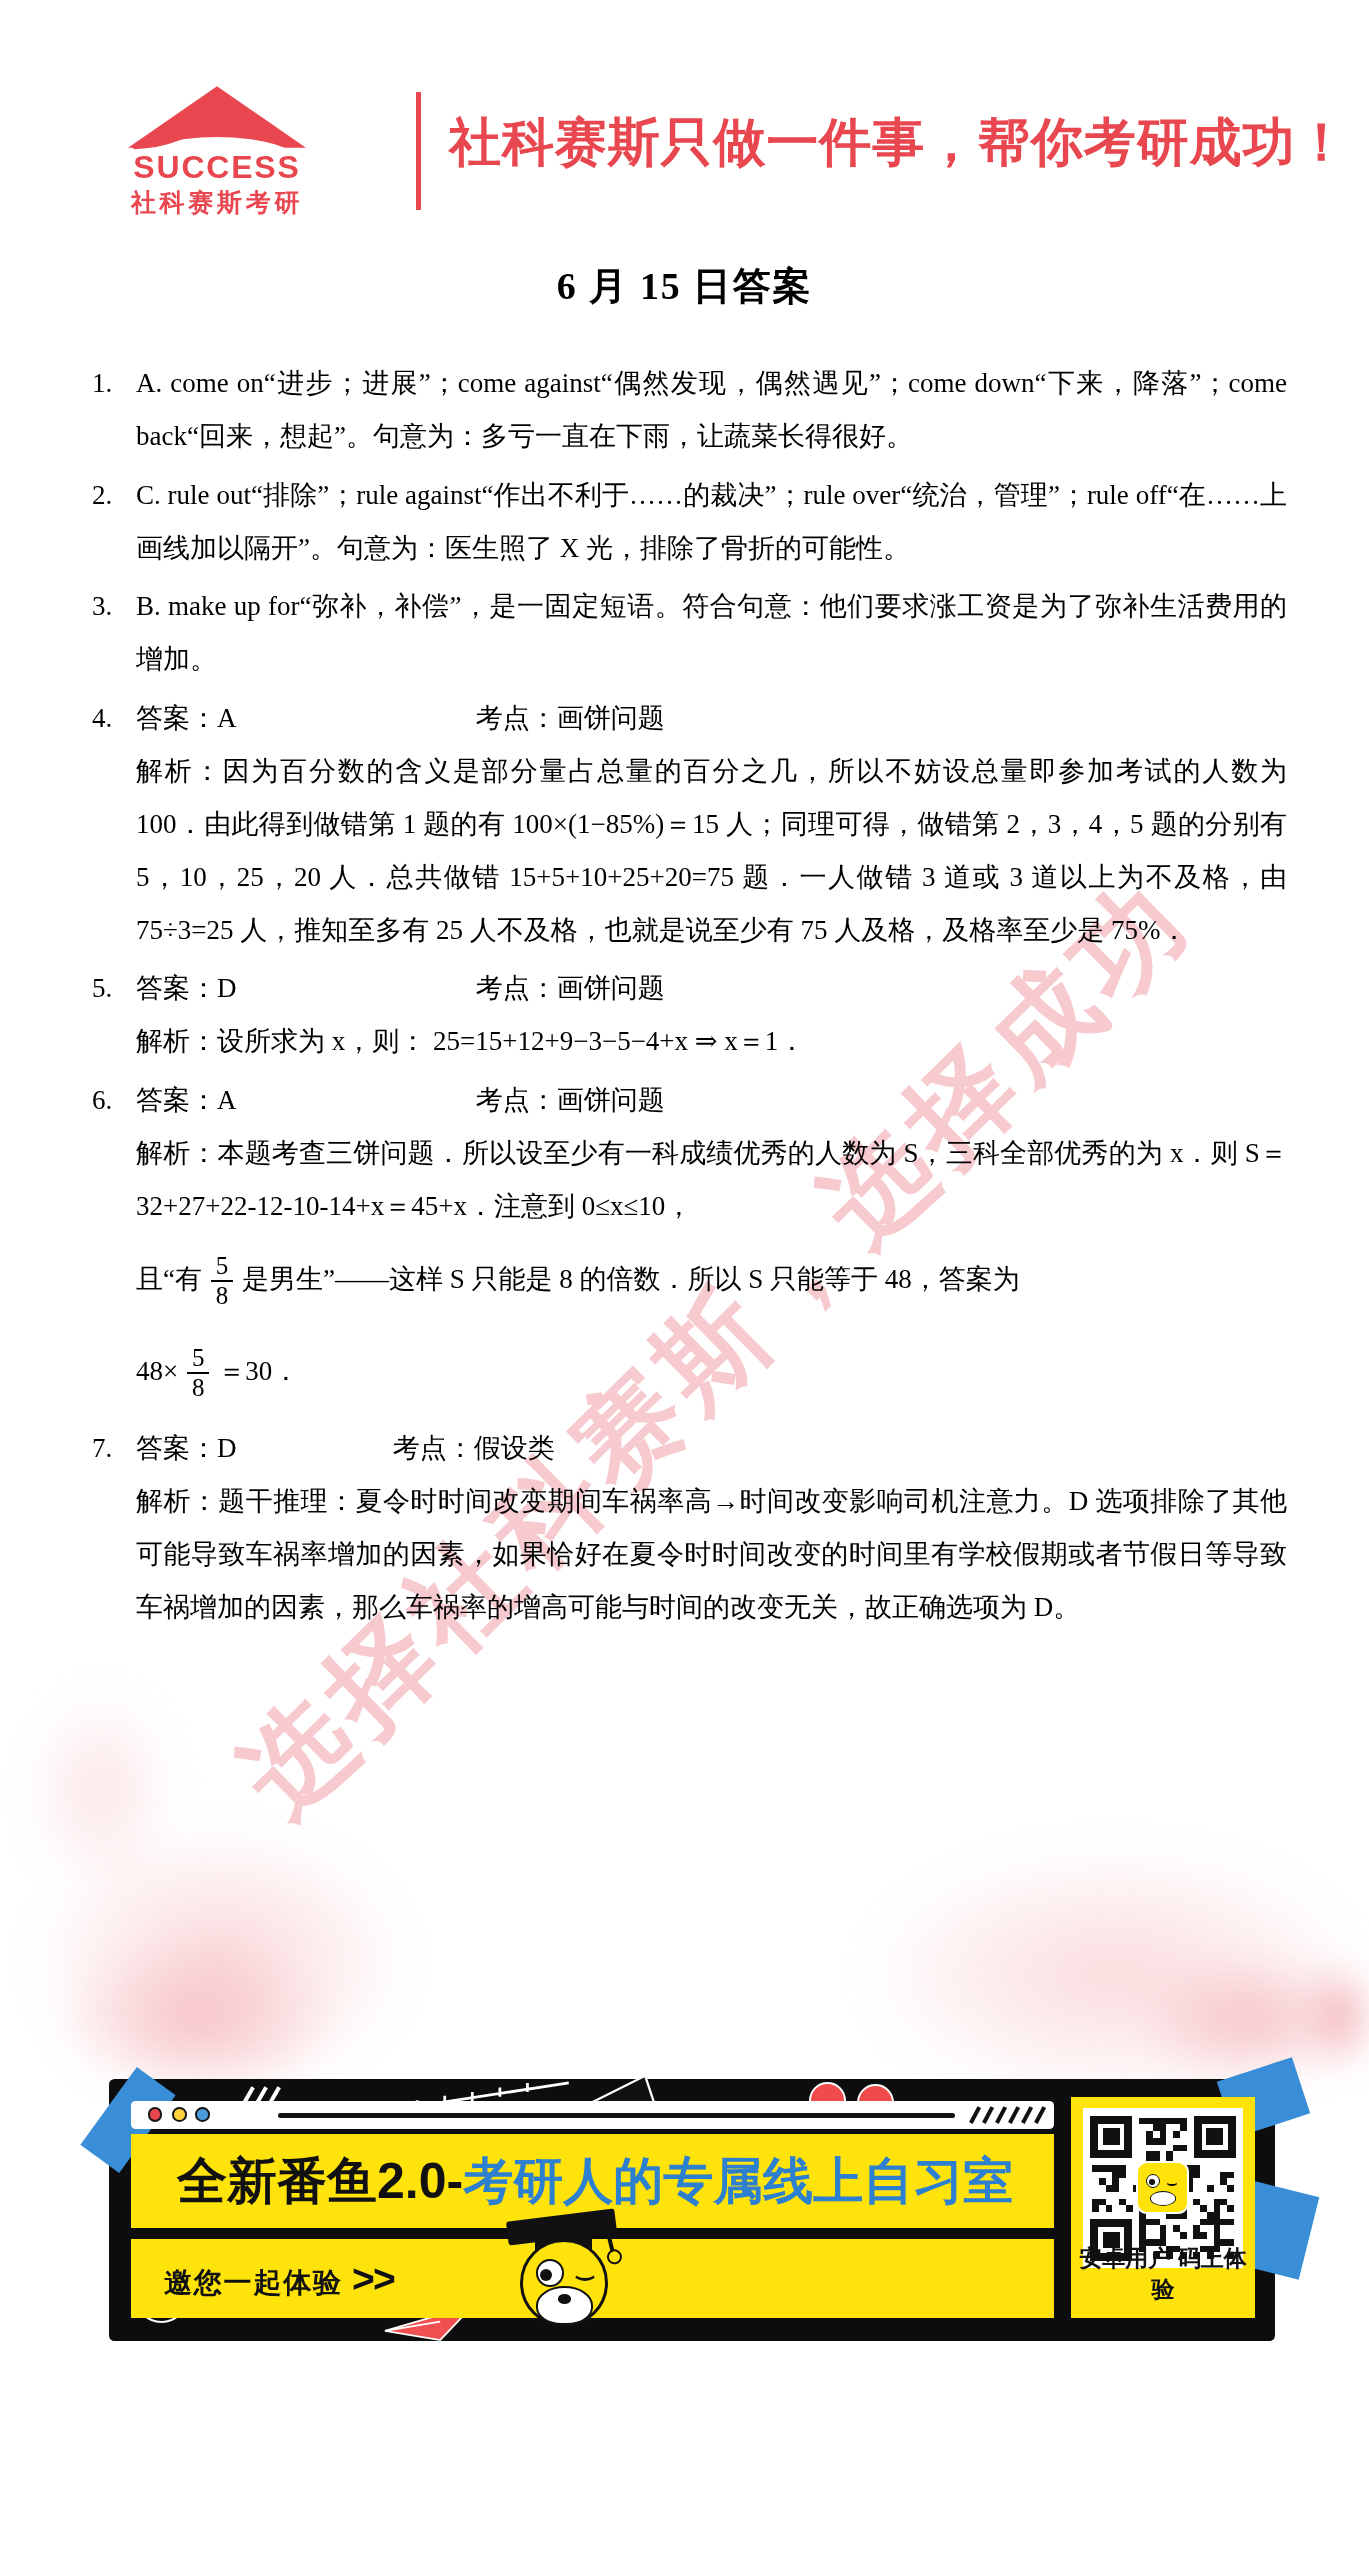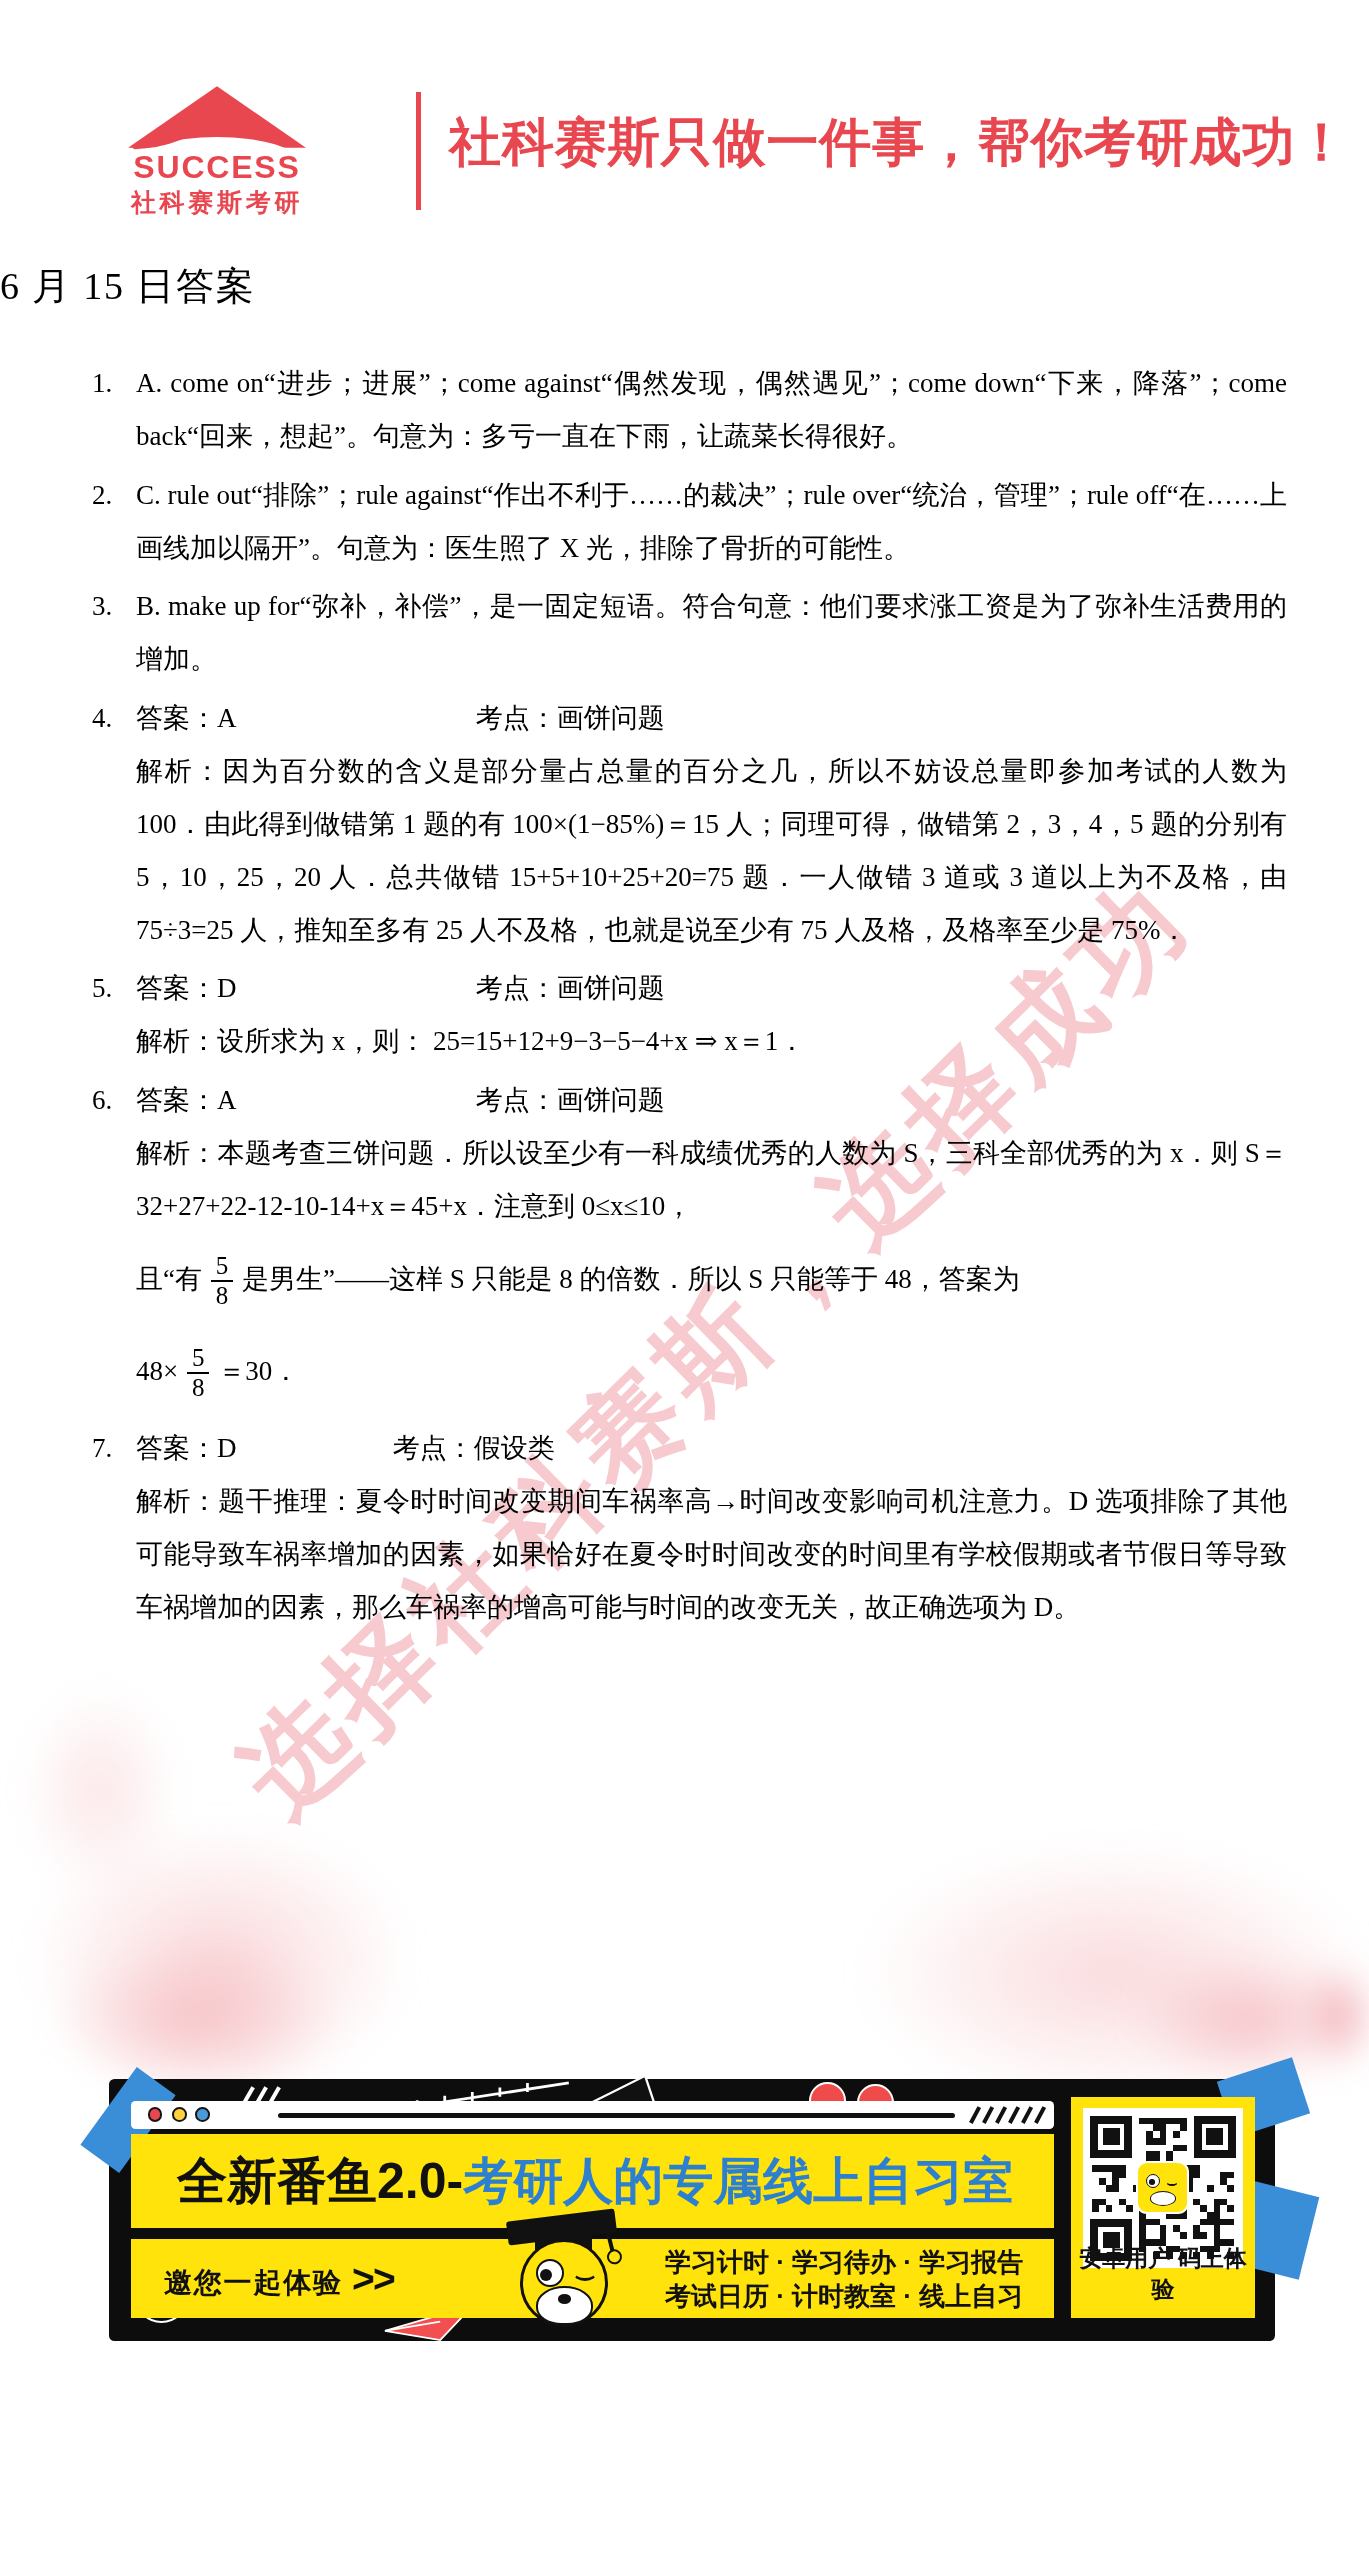--- a/index.html
+++ b/index.html
@@ -13,22 +13,22 @@
   .logo-title { font-family:"Liberation Sans","DejaVu Sans",sans-serif; font-weight:900;
                 font-size:32px; color:#e84750; letter-spacing:1.8px; line-height:1.05; }
   .logo-sub { font-family:"Liberation Sans","DejaVu Sans",sans-serif; font-weight:700;
               font-size:25px; color:#e84750; letter-spacing:3.7px; margin-top:1.8px; }
   .header-divider { position:absolute; left:416px; top:92px; width:4.6px; height:118px; background:#e84750; }
   .slogan { position:absolute; left:449px; top:103px; width:884px;
             font-family:"Liberation Sans","DejaVu Sans",sans-serif; font-weight:900;
             font-size:52px; color:#e84750; letter-spacing:0.9px; line-height:1.5; white-space:nowrap;text-align:right; }
 
   
-  .page-title { position:absolute; left:0; top:261px; width:100%; 
-                font-size:38px; letter-spacing:1.8px; }
+  .page-title { position:absolute; left:0; top:261px; width:100%; text-align:center;
+                font-size:38px; letter-spacing:1.8px;font-weight:bold; }
 
   
   .watermark { position:absolute; left:260px; top:1723px; width:1344px; white-space:nowrap;
                font-family:"Liberation Sans","DejaVu Sans",sans-serif; font-weight:700;
                font-size:107px; letter-spacing:9.2px; color:rgba(233,123,133,0.40);
                transform:rotate(-44.5deg); transform-origin:0 50%; z-index:0; pointer-events:none; }
   .splash { position:absolute; border-radius:50%; filter:blur(16.6px); z-index:0; pointer-events:none; }
   .s1 { left:26px;  top:1823px; width:387px; height:276px; background:radial-gradient(ellipse, rgba(246,184,188,.55), transparent 70%); }
   .s2 { left:53px;  top:1943px; width:285px; height:157px; background:radial-gradient(ellipse, rgba(242,160,166,.5), transparent 70%); }
   .s3 { left:856px; top:1841px; width:516px; height:267px; background:radial-gradient(ellipse, rgba(246,184,188,.5), transparent 70%); }
@@ -258,24 +258,20 @@
     <span class="bslash" style="left:894px"></span>
     <span class="bslash" style="left:907px"></span>
   </div>
 
   <div class="panel panel1">
     <span class="h-black">全新番鱼2.0-</span><span class="h-blue">考研人的专属线上自习室</span>
   </div>
 
   <div class="panel panel2">
     <span class="invite">邀您一起体验</span><span class="arrows">&gt;&gt;</span>
-    <div class="features">
-      <div>学习计时 · 学习待办 · 学习报告</div>
-      <div>考试日历 · 计时教室 · 线上自习</div>
-    </div>
   </div>
 
   <div class="mascot">
     <div class="m-cap"></div>
     <div class="m-cap2"></div>
     <div class="m-tassel"></div>
     <div class="m-face">
       <div class="m-eye"></div>
       <div class="m-wink"></div>
       <div class="m-muzzle">

